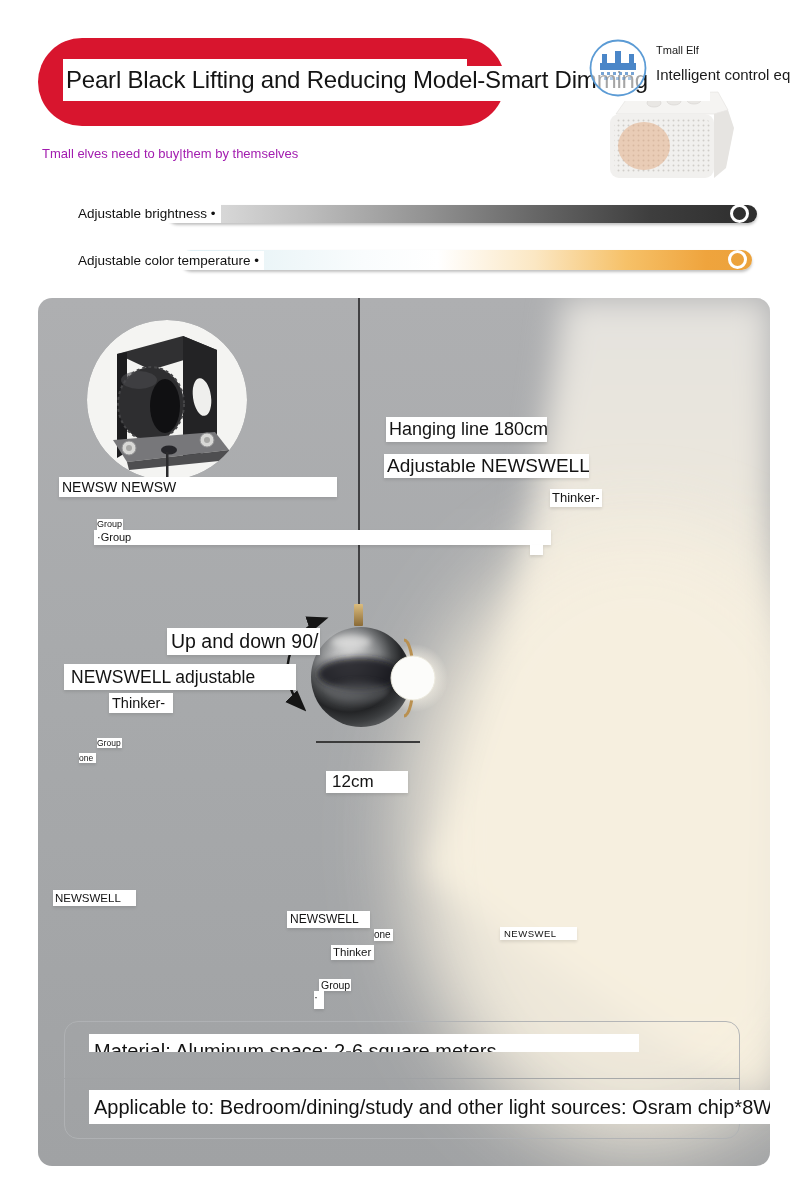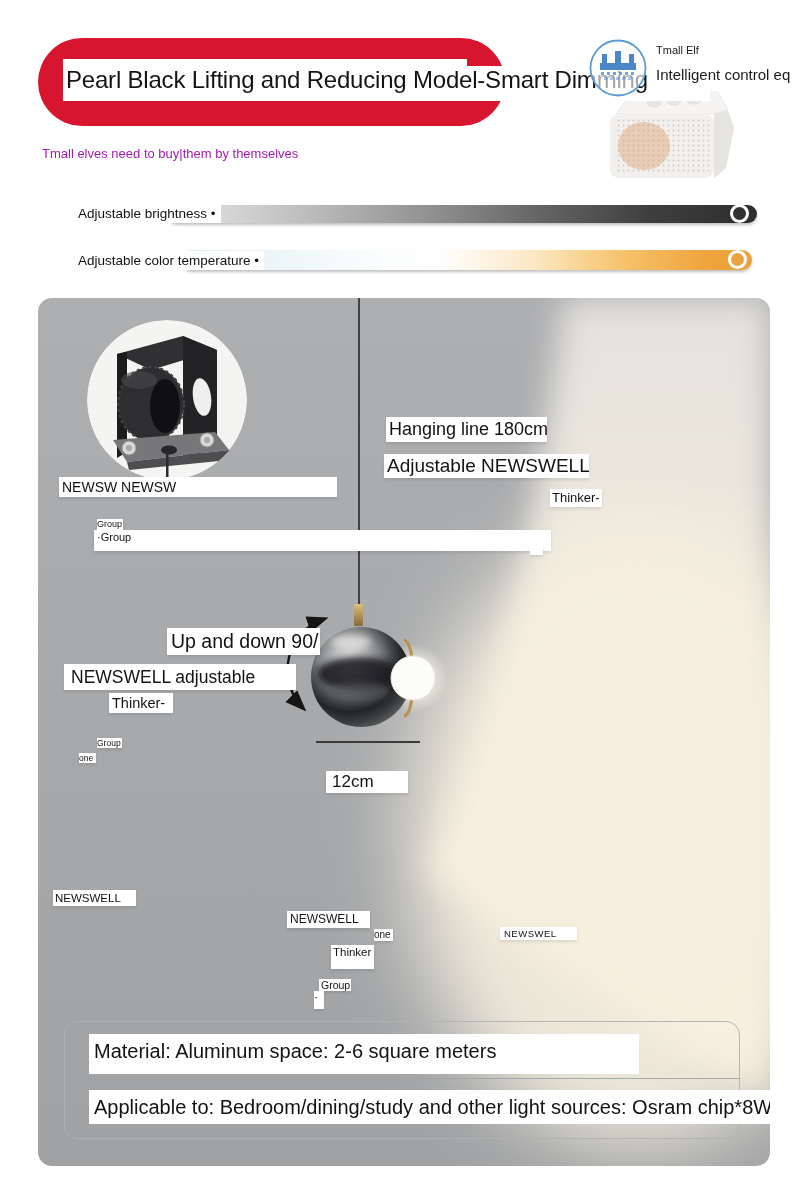--- a/index.html
+++ b/index.html
@@ -52,45 +52,45 @@
   .inset-circle { position:absolute; left:49px; top:22px; width:160px; height:160px;
                   border-radius:50%; overflow:hidden; z-index:5; }
 
   .dim-line { position:absolute; left:278px; top:443px; width:104px; height:2px; background:#3b3b3b; z-index:4; }
 
   
   .wl { position:absolute; background:#ffffff; color:#131313; white-space:nowrap;
         z-index:6; box-shadow:0 2px 3px rgba(0,0,0,0.10); overflow:hidden; }
   .l-newsw-bar   { left:21px;  top:179px; width:278px; height:20px; font-size:14px; line-height:20px; padding-left:3px; }
   .l-group-tiny  { left:59px;  top:221px; width:26px;  height:11px; font-size:9px;  line-height:11px; }
-  .l-group-bar   { left:56px;  top:232px; width:457px; height:21px; font-size:11px; line-height:15px; padding-left:3px; }
+  .l-group-bar   { left:56px;  top:232px; width:457px; height:15px; font-size:11px; line-height:15px; padding-left:3px; }
   .l-bar-tab     { left:492px; top:247px; width:13px;  height:10px; }
   .l-hanging     { left:348px; top:119px; width:161px; height:25px; font-size:18px; line-height:25px; padding-left:3px; }
   .l-adj-newswell{ left:346px; top:156px; width:205px; height:24px; font-size:19px; line-height:24px; padding-left:3px; }
   .l-thinker-r   { left:512px; top:191px; width:52px;  height:18px; font-size:13px; line-height:18px; padding-left:2px; }
   .l-updown      { left:129px; top:330px; width:153px; height:27px; font-size:19.5px; line-height:27px; padding-left:4px; }
   .l-nw-adj      { left:26px;  top:366px; width:232px; height:26px; font-size:17.5px; line-height:26px; padding-left:7px; }
   .l-thinker-l   { left:71px;  top:395px; width:64px;  height:20px; font-size:14.5px; line-height:20px; padding-left:3px; }
   .l-group-2     { left:59px;  top:440px; width:25px;  height:10px; font-size:8.5px; line-height:10px; }
   .l-one-1       { left:41px;  top:455px; width:17px;  height:10px; font-size:8.5px; line-height:10px; }
   .l-12cm        { left:288px; top:459px; width:82px;  height:22px; font-size:17px; line-height:22px; padding-left:6px;margin-top:14px; }
   .l-nw-a        { left:15px;  top:592px; width:83px;  height:16px; font-size:11.5px; line-height:16px; padding-left:2px; }
   .l-nw-b        { left:249px; top:613px; width:83px;  height:17px; font-size:12px; line-height:17px; padding-left:3px; }
   .l-one-2       { left:336px; top:631px; width:19px;  height:12px; font-size:10px; line-height:12px; }
   .l-nw-c        { left:462px; top:629px; width:77px;  height:13px; font-size:9.5px; line-height:13px; padding-left:4px; letter-spacing:0.5px; }
-  .l-thinker-3   { left:293px; top:647px; width:43px;  height:24px; font-size:11.5px; line-height:15px; padding-left:2px; }
+  .l-thinker-3   { left:293px; top:647px; width:43px;  height:15px; font-size:11.5px; line-height:15px; padding-left:2px; }
   .l-group-3     { left:281px; top:681px; width:32px;  height:12px; font-size:10.5px; line-height:12px; padding-left:2px; }
   .l-dot         { left:276px; top:693px; width:10px;  height:18px; font-size:12px; line-height:12px; }
 
   
   .info-box { position:absolute; left:26px; top:723px; width:676px; height:118px;
               border:1px solid rgba(176,178,180,0.95); border-radius:14px; z-index:6; }
   .info-divider { position:absolute; left:26px; top:780px; width:676px; height:1px;
                   background:rgba(160,162,164,0.9); z-index:6; }
-  .l-material   { left:51px; top:736px; width:550px; height:40px; font-size:20px; line-height:35px; padding-left:5px; box-shadow:none; }
+  .l-material   { left:51px; top:736px; width:550px; height:18px; font-size:20px; line-height:35px; padding-left:5px; box-shadow:none; }
   .l-applicable { left:51px; top:792px; width:681px; height:34px; font-size:20px; line-height:34px; padding-left:5px; box-shadow:none; }
 </style>
 </head>
 <body>
 
 <div class="page">
 
   <div class="banner"></div>
   <div class="title-box"></div>
   <div class="title-box2"></div>

